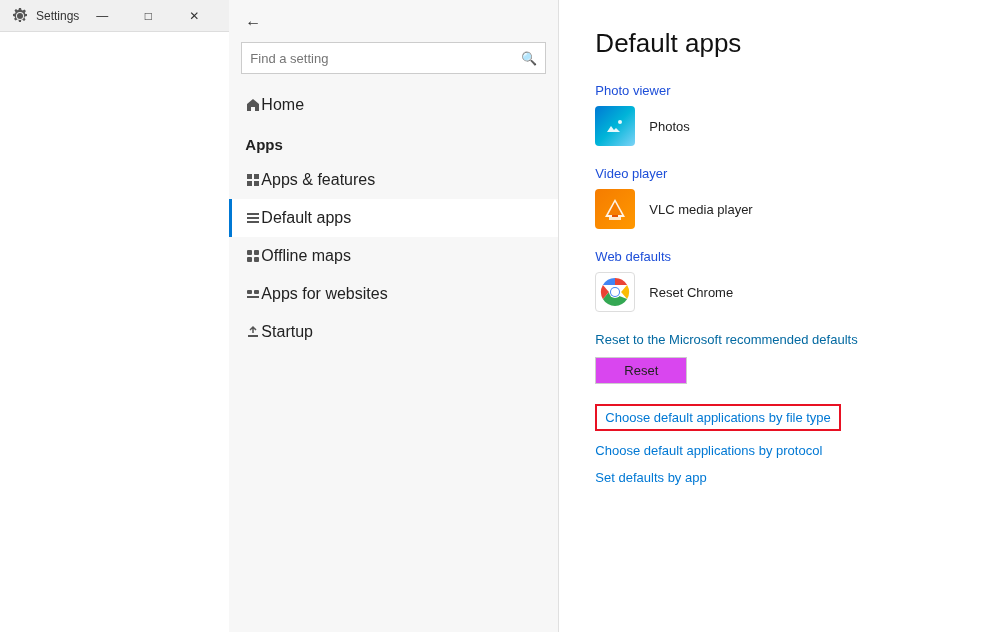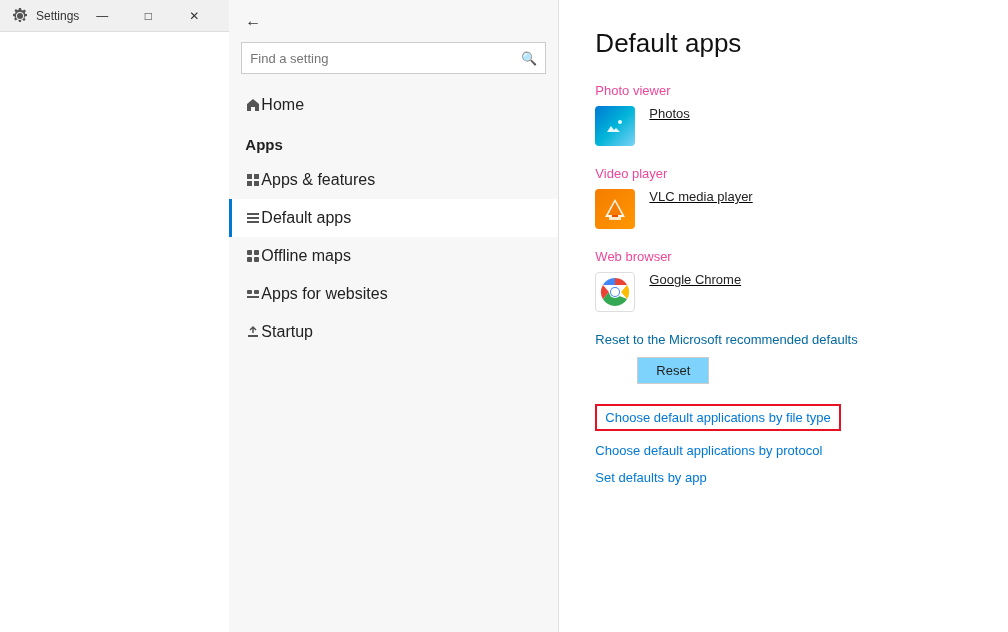--- a/index.html
+++ b/index.html
@@ -139,31 +139,30 @@
       background: #fff;
     }
     .page-title {
       font-size: 26px;
       font-weight: 300;
       color: #111;
       margin-bottom: 24px;
     }
     .section-label {
       font-size: 13px;
-      color: #ec4899;
+      color: #1d4ed8;
       margin-bottom: 8px;
       margin-top: 4px;
     }
     .app-item {
       display: flex;
-      align-items: flex-start;
+      align-items: center;
       gap: 14px;
       margin-bottom: 20px;
       cursor: pointer;
-      text-decoration: underline;
     }
     .app-icon {
       width: 40px;
       height: 40px;
       border-radius: 4px;
       display: flex;
       align-items: center;
       justify-content: center;
       flex-shrink: 0;
       font-size: 22px;
@@ -188,27 +187,26 @@
     .reset-section {
       margin-top: 8px;
       margin-bottom: 20px;
     }
     .reset-label {
       font-size: 13px;
       color: #0369a1;
       margin-bottom: 10px;
     }
     .reset-btn {
-      padding: 5px 18px;
-      background: #7dd3fc;
+      padding: 5px 28px;
+      background: #d946ef;
       border: 1px solid #ccc;
       font-size: 13px;
       cursor: pointer;
       color: #222;
-      margin-left: 42px;
     }
     .link-item {
       display: block;
       margin-bottom: 12px;
       font-size: 13px;
       color: #0078d4;
       cursor: pointer;
       text-decoration: none;
     }
     .link-item.highlighted {
@@ -347,39 +345,39 @@
               <rect x="8" y="22" width="12" height="3" fill="white" opacity="0.8"></rect>
               <polygon points="14,7 21,20 7,20" fill="#f57c00"></polygon>
               <rect x="11" y="20" width="6" height="2" fill="#e65100"></rect>
             </svg>
           </div>
           <span class="app-name">VLC media player</span>
         </div>
       </div>
 
       <div class="divider-section">
-        <p class="section-label">Web browser</p>
+        <p class="section-label">Web defaults</p>
         <div class="app-item">
           <div class="app-icon chrome">
 
             <svg width="32" height="32" viewBox="0 0 32 32" fill="none" xmlns="http://www.w3.org/2000/svg">
               <circle cx="16" cy="16" r="14" fill="white"></circle>
 
               <path d="M16 2 A14 14 0 0 1 28.12 9H16Z" fill="#EA4335"></path>
               <path d="M28.12 9 A14 14 0 0 1 28.12 23L22.06 16Z" fill="#FBBC04"></path>
               <path d="M28.12 23 A14 14 0 0 1 3.88 23L9.94 16Z" fill="#34A853"></path>
               <path d="M3.88 23 A14 14 0 0 1 3.88 9L9.94 16Z" fill="#EA4335"></path>
               <path d="M3.88 9 A14 14 0 0 1 16 2L16 9Z" fill="#4285F4"></path>
 
               <circle cx="16" cy="16" r="6" fill="white"></circle>
               <circle cx="16" cy="16" r="5" fill="#4285F4"></circle>
               <circle cx="16" cy="16" r="4" fill="white"></circle>
             </svg>
           </div>
-          <span class="app-name">Google Chrome</span>
+          <span class="app-name">Reset Chrome</span>
         </div>
       </div>
 
       <div class="reset-section">
         <p class="reset-label">Reset to the Microsoft recommended defaults</p>
         <button class="reset-btn">Reset</button>
       </div>
 
       <div>
         <a class="link-item highlighted">Choose default applications by file type</a>

